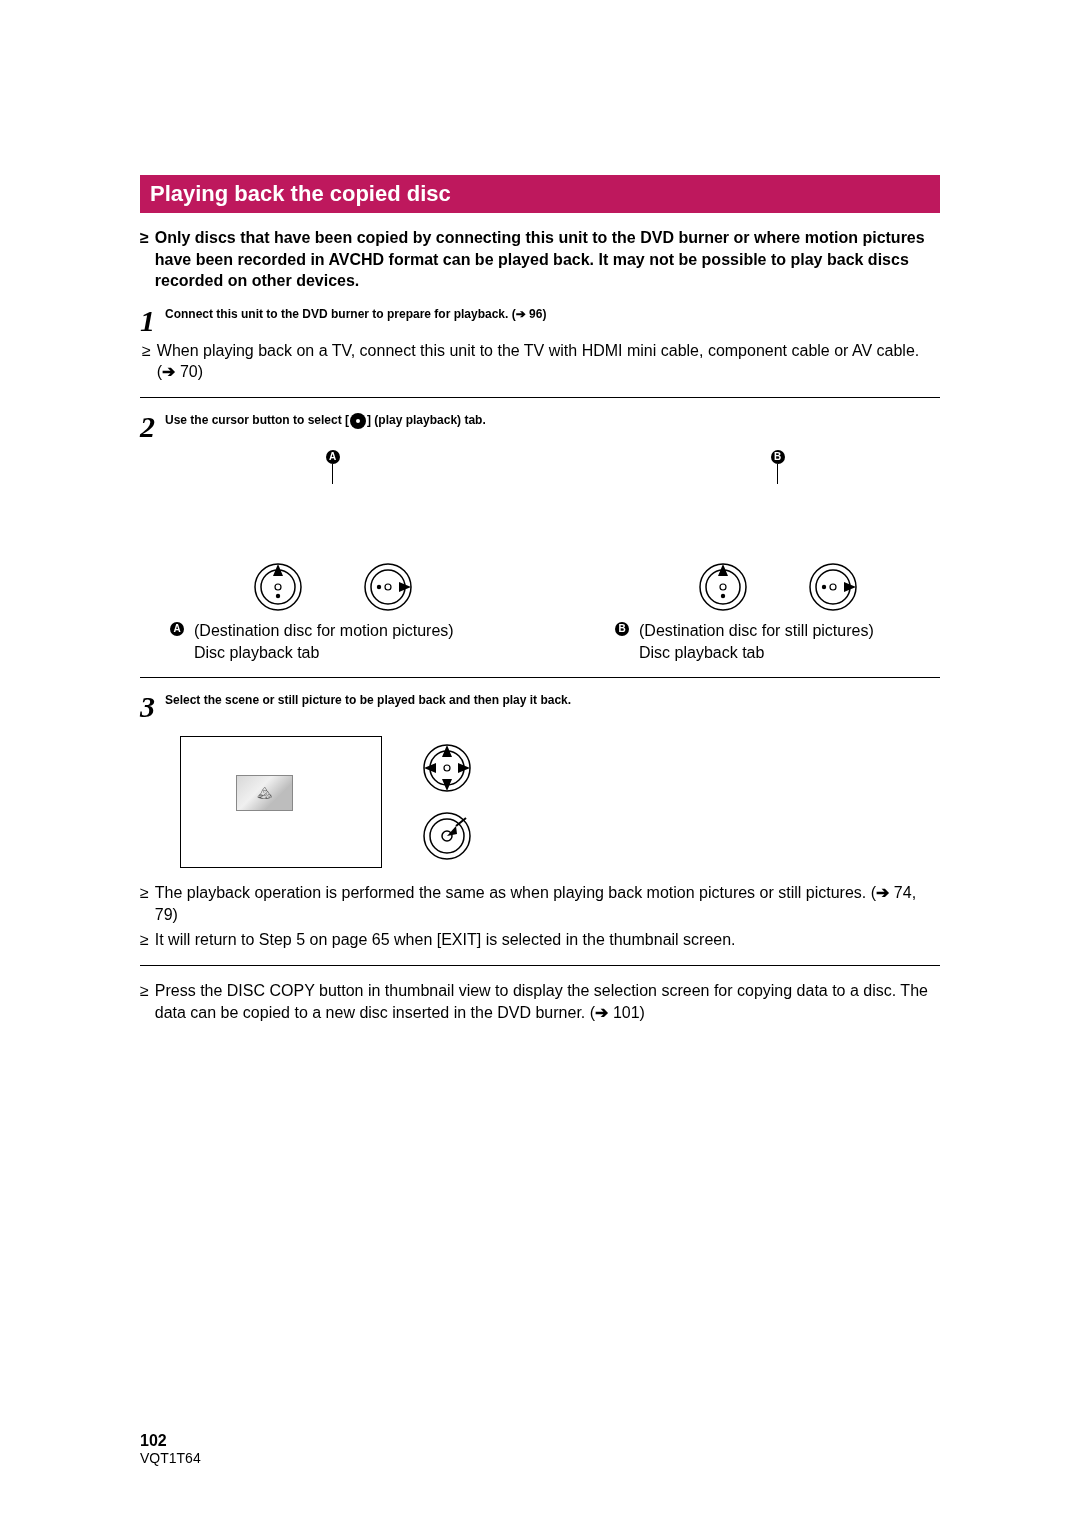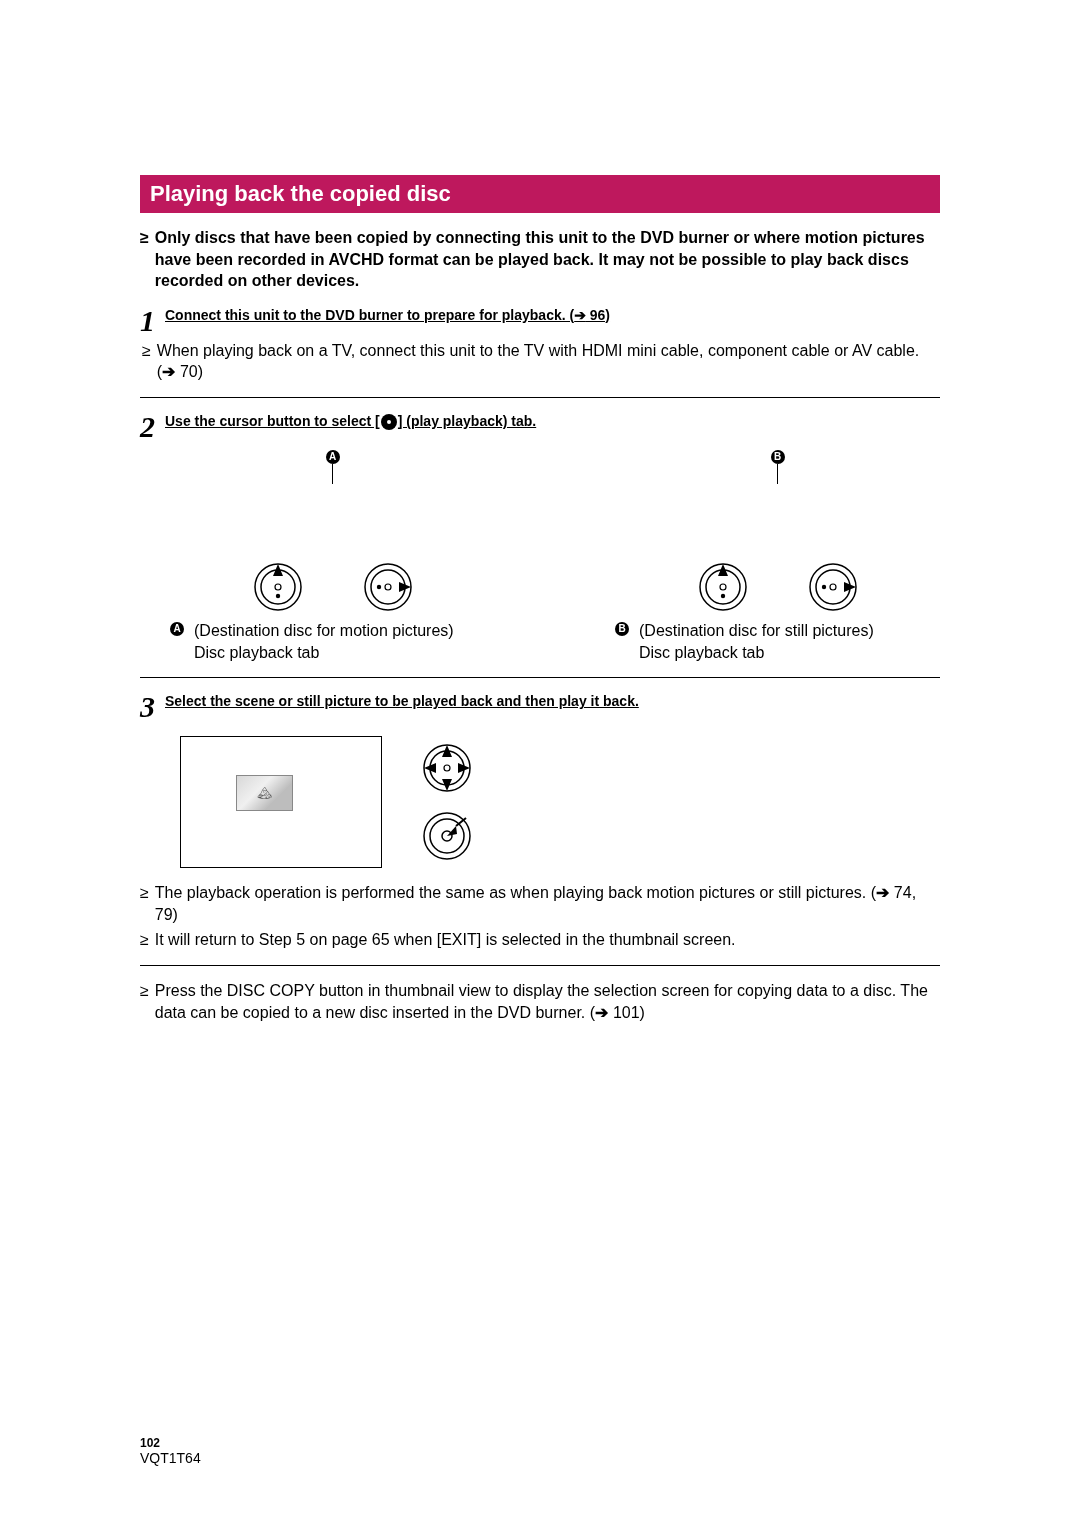--- a/index.html
+++ b/index.html
@@ -43,23 +43,22 @@
   .step-num {
     font-style: italic;
     font-weight: bold;
     font-size: 30px;
     font-family: Georgia, serif;
     margin-right: 10px;
     line-height: 1;
   }
   .step-title {
     font-weight: bold;
-    font-size: 14px;
+    font-size: 12px;
     line-height: 1.35;
-    text-decoration: underline;
   }
   .step-sub {
     display: flex;
     font-size: 16px;
     line-height: 1.35;
     margin-top: 4px;
     margin-left: 2px;
   }
   .step-sub .dot {
     margin-right: 6px;
@@ -167,21 +166,21 @@
     margin-left: 0;
   }
   .footer {
     position: absolute;
     bottom: 60px;
     left: 140px;
     font-size: 14px;
   }
   .footer .pnum {
     font-weight: bold;
-    font-size: 12px;
+    font-size: 16px;
   }
   .disc-icon {
     display: inline-flex;
     vertical-align: middle;
   }
   .arrow {
     font-weight: bold;
   }
   svg { display: block; }
 </style>

